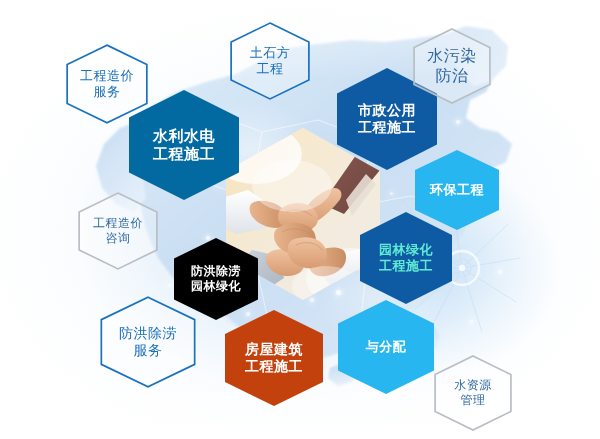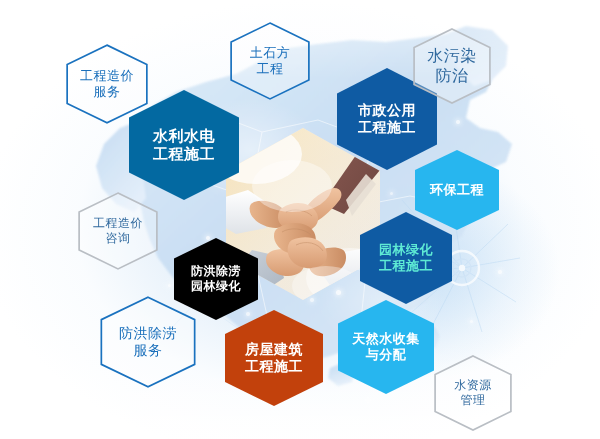--- a/index.html
+++ b/index.html
@@ -302,21 +302,20 @@
         <div class="txt">
           <span class="lbl">防洪除涝</span>
           <span class="lbl">服务</span>
         </div>
       </div>
       <div class="hex hex-solid" style="left: 225px; top: 310px; width: 98px; height: 96px; font-size: 14px; background: #c2410c; color: rgb(255, 255, 255);">
         <span class="lbl">房屋建筑</span>
         <span class="lbl">工程施工</span>
       </div>
       <div class="hex hex-solid" style="left: 338px; top: 300px; width: 96px; height: 94px; font-size: 13px; background: rgb(39, 182, 239); color: rgb(255, 255, 255);">
-        <span class="lbl">天然水收集</span>
         <span class="lbl">与分配</span>
       </div>
       <div class="hex hex-outline" style="left: 434px; top: 355px; width: 78px; height: 76px; font-size: 12px; color: rgb(48, 105, 158); justify-content: flex-end;">
         <div class="svgwrap"><svg viewBox="0 0 100 100" preserveAspectRatio="none" style="width:100%;height:100%">
             <polygon points="50,1.4 98.6,25.7 98.6,74.3 50,98.6 1.4,74.3 1.4,25.7" fill="rgba(255,255,255,0.30)" stroke="#b9bec4" stroke-width="1.7" vector-effect="non-scaling-stroke"></polygon>
           </svg></div>
         <div class="txt">
           <span class="lbl">水资源</span>
           <span class="lbl">管理</span>
         </div>

